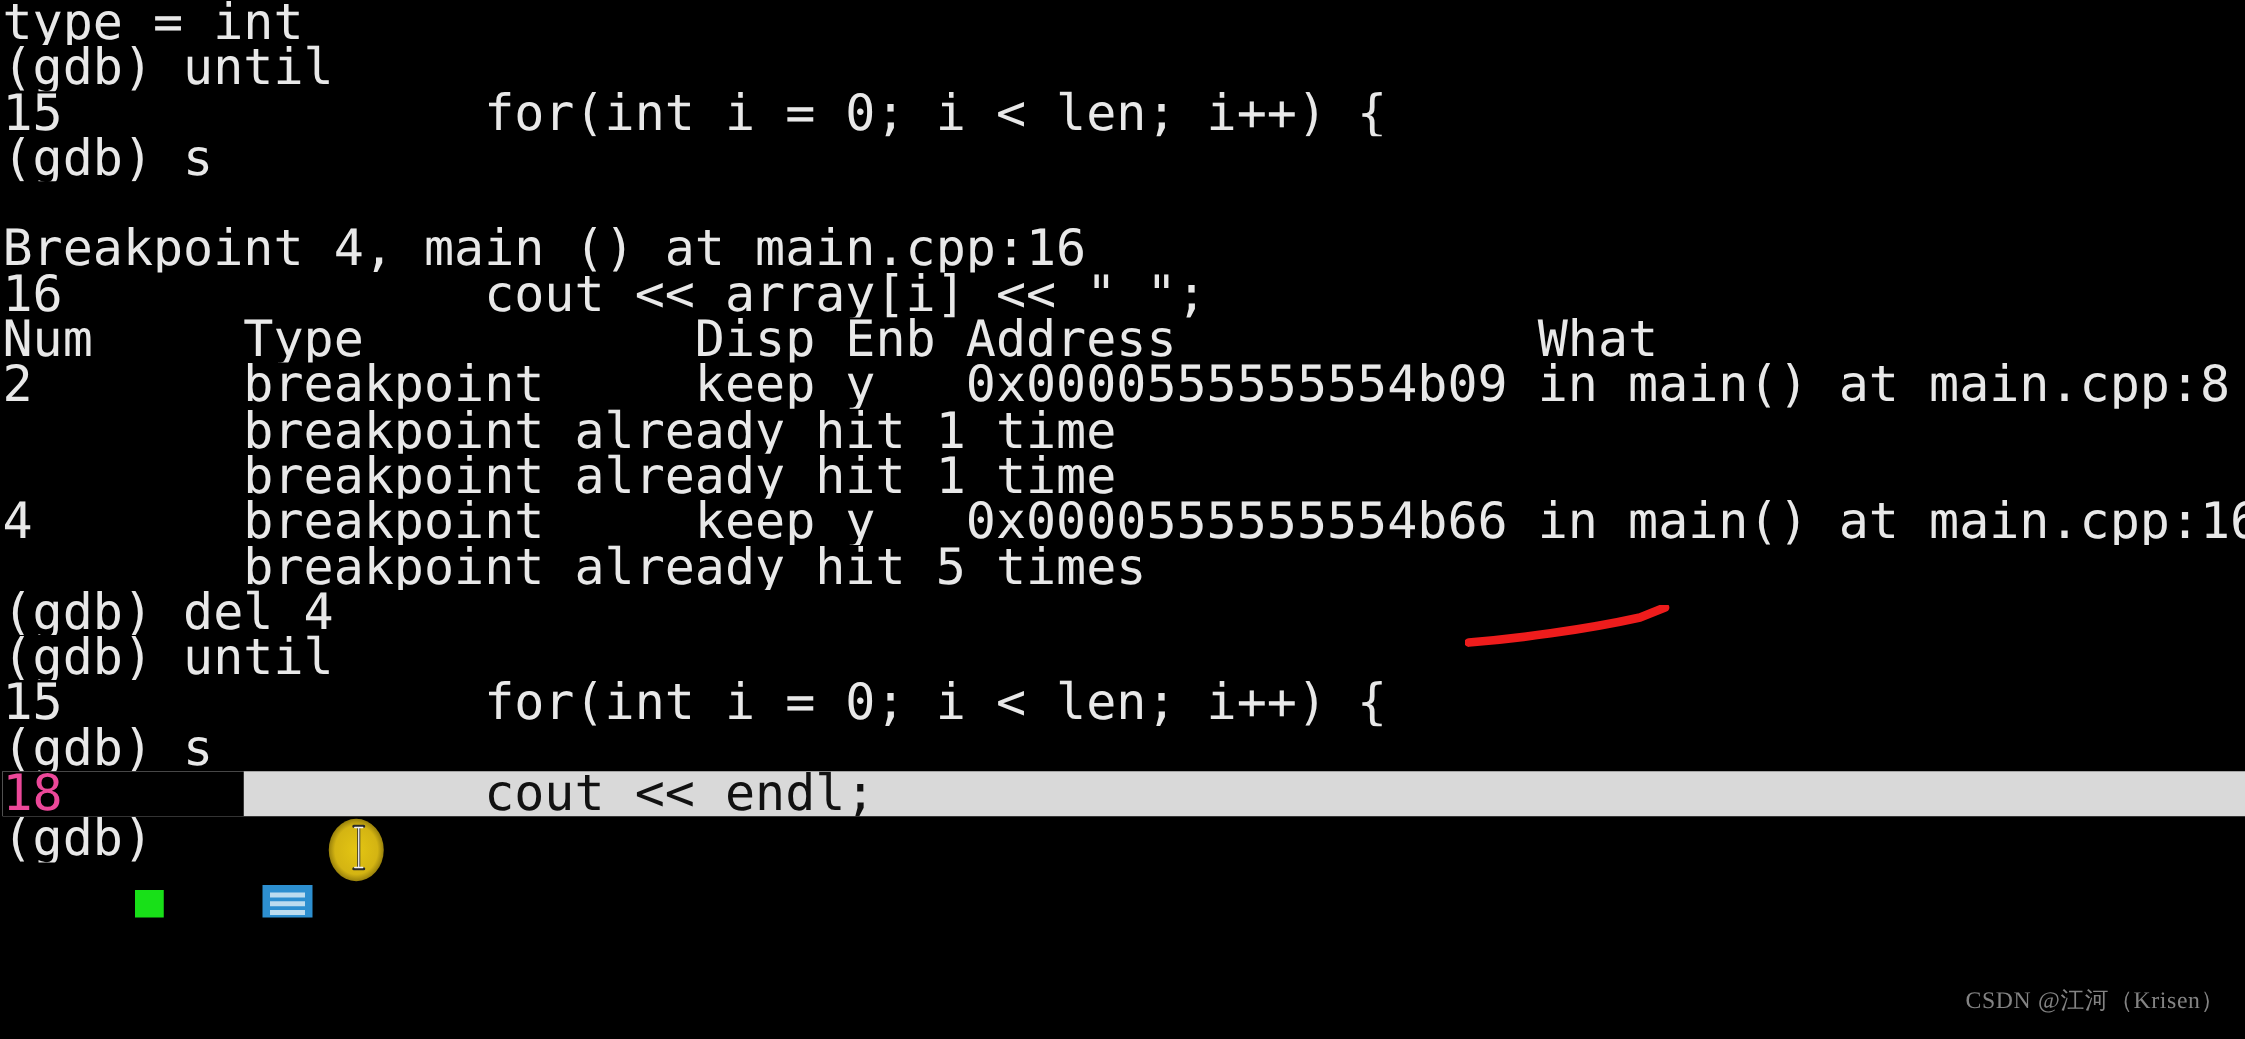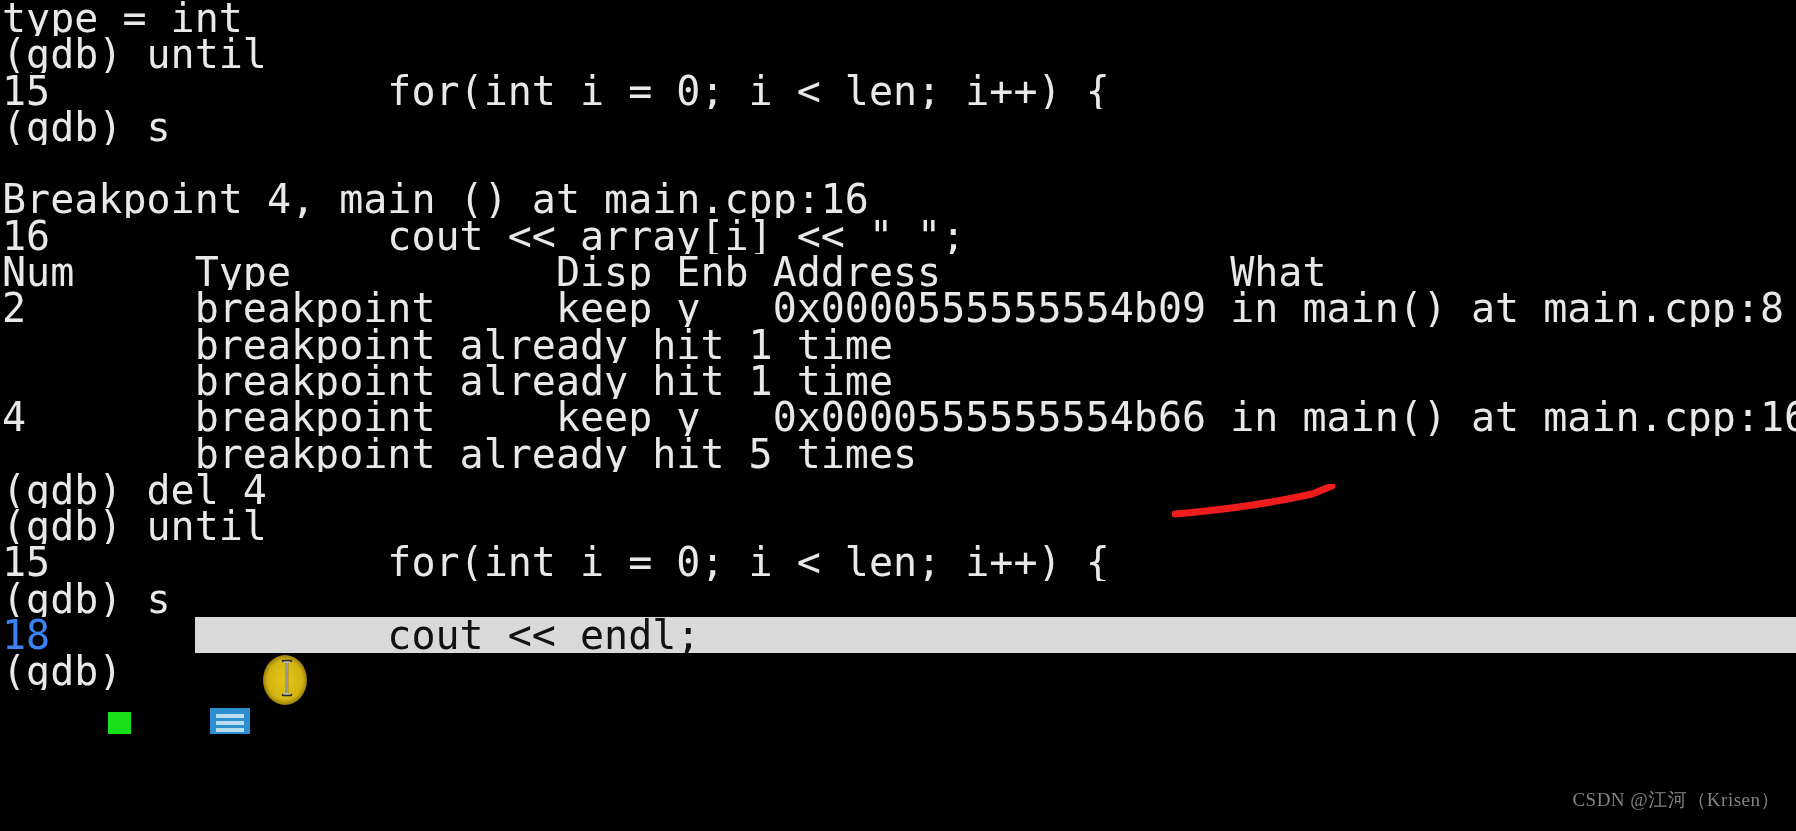--- a/index.html
+++ b/index.html
@@ -37,21 +37,21 @@
   .line.blank { color: transparent; }
 
   
   .line.hl {
     background: #d9d9d9;
     color: #111111;
     position: relative;
   }
   .hl .gutter {
     background: #000000;
-    color: #3b82f6;
+    color: #ec4899;
     display: inline-block;
   }
 
   
   #red-annotation {
     position: absolute;
     left: 1172px;
     top: 484px;
     width: 172px;
     height: 36px;

